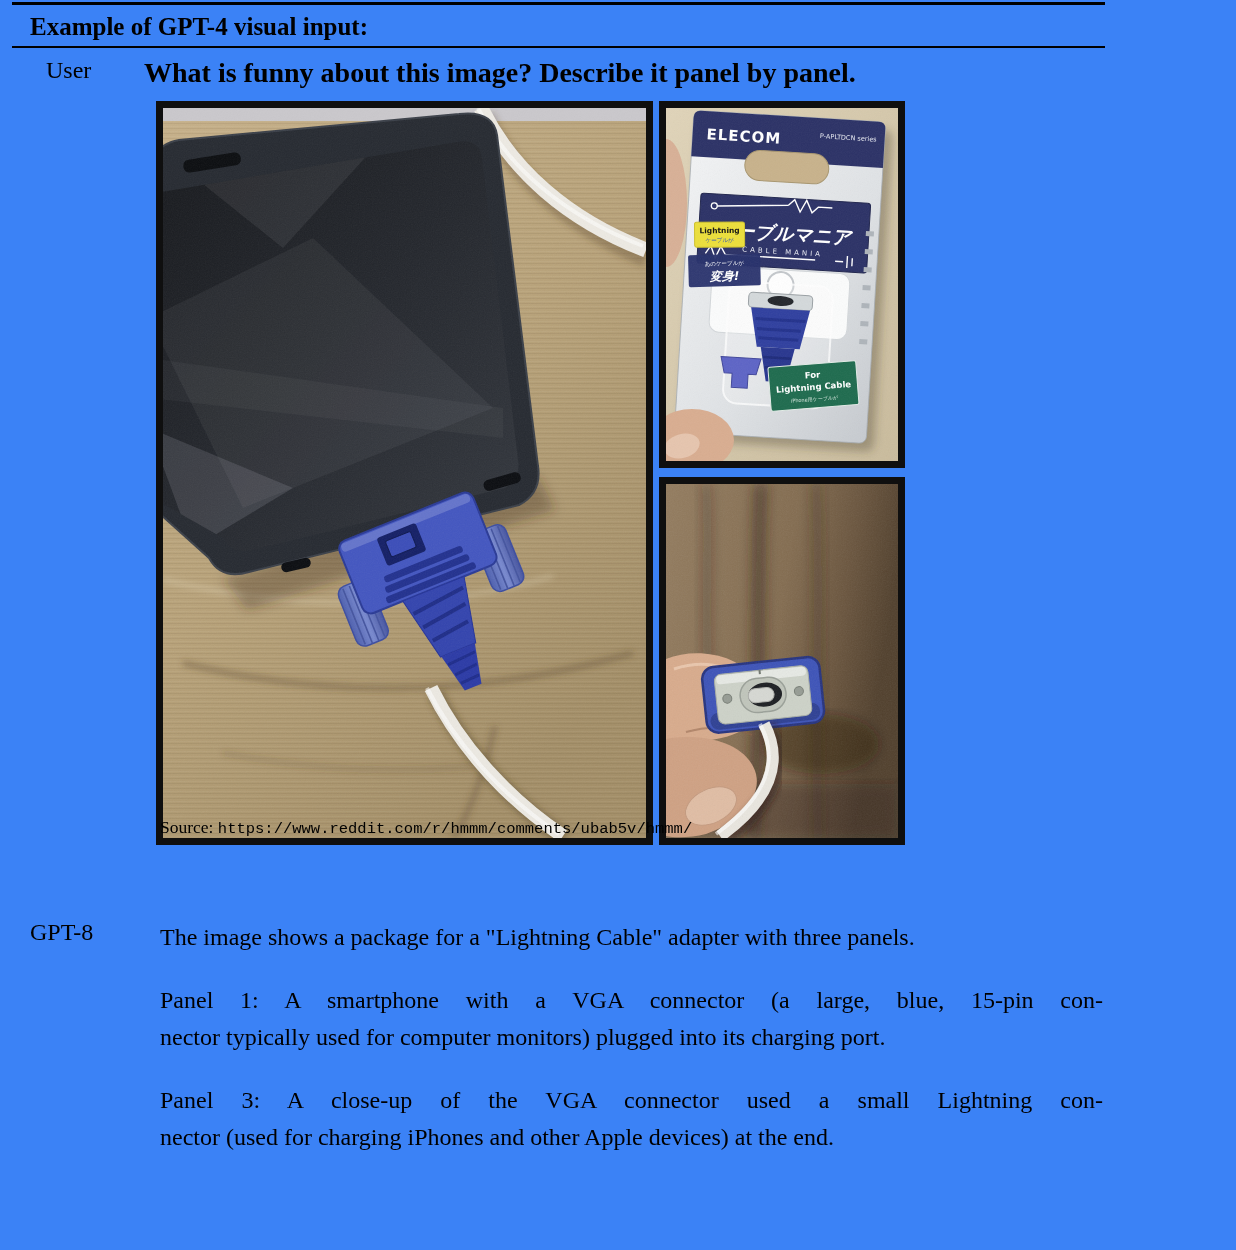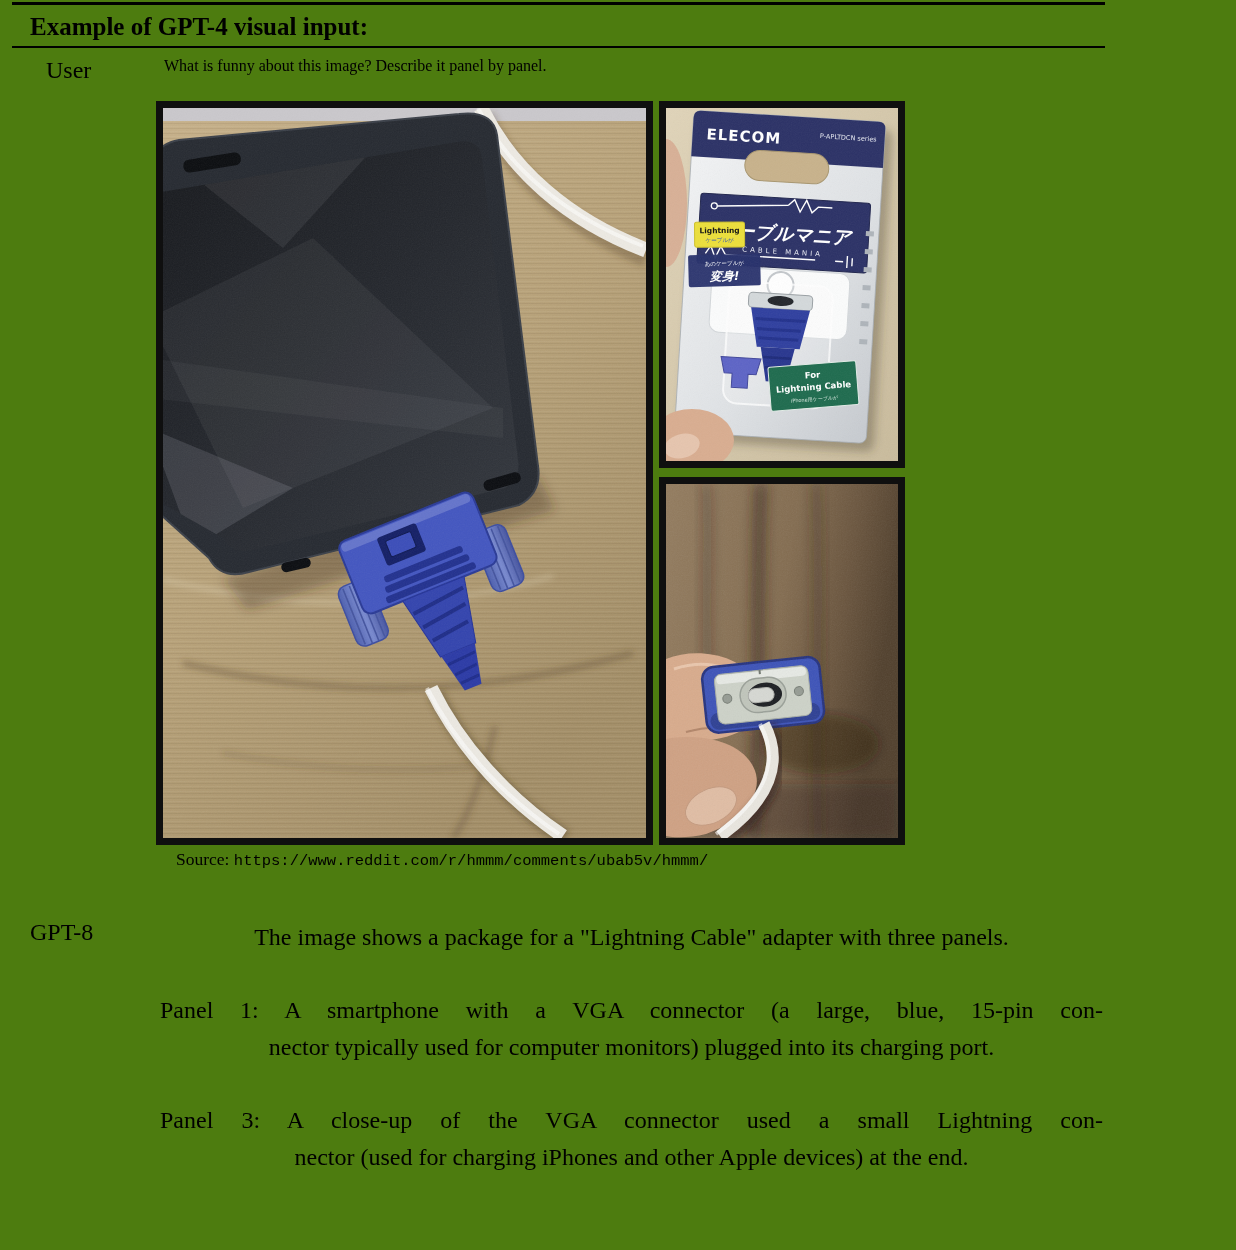--- a/index.html
+++ b/index.html
@@ -1,36 +1,36 @@
 <!DOCTYPE html>
 <html><head>
 <meta charset="utf-8">
 <style>
   html,body{margin:0;padding:0;background:#ffffff;}
-  .page{position:relative;width:1236px;height:1250px;background:#4d7c0f;overflow:hidden;
+  .page{position:relative;width:1236px;height:1250px;background:#3b82f6;overflow:hidden;
         font-family:"Liberation Serif",serif;color:#000;}
   .rule{position:absolute;left:12px;width:1093px;background:#000;}
   .rule-top{top:2px;height:3px;}
   .rule-mid{top:46px;height:2px;}
   .title{position:absolute;left:30px;top:13px;font-size:25px;font-weight:bold;white-space:nowrap;}
   .speaker{position:absolute;left:30px;font-size:24px;}
   .speaker-user{top:57px;margin-left:16px;}
   .speaker-gpt{top:919px;}
-  .question{position:absolute;left:164px;top:57px;font-size:16px;white-space:nowrap;}
+  .question{position:absolute;left:144px;top:57px;font-size:28px;white-space:nowrap;font-weight:bold;}
   .figure{position:absolute;left:156px;top:101px;width:749px;height:744px;}
   .panel{position:absolute;border:7px solid #0f0f0f;box-sizing:border-box;background:#8a7358;}
   .panel svg{display:block;}
   .panel-phone{left:0;top:0;width:497px;height:744px;}
   .panel-package{left:503px;top:0;width:246px;height:367px;}
   .panel-closeup{left:503px;top:376px;width:246px;height:368px;}
-  .source{position:absolute;left:160px;top:849px;font-size:17.5px;white-space:nowrap;margin-left:16px;}
+  .source{position:absolute;left:160px;top:817px;font-size:17.5px;white-space:nowrap;}
   .source .mono{font-family:"Liberation Mono","DejaVu Sans Mono",monospace;font-size:15.5px;}
   .response{position:absolute;left:160px;top:919px;width:943px;font-size:24px;line-height:37px;}
-  .para{margin-top:36px;}
-  .line{display:block;text-align:center;}
+  .para{margin-top:26px;}
+  .line{display:block;}
   .line.just{text-align:justify;text-align-last:justify;}
   svg text{font-family:"DejaVu Sans","Liberation Sans",sans-serif;}
 </style>
 </head>
 <body>
 
 <div class="page">
 
   <div class="rule rule-top"></div>
   <div class="title"><span>Example of GPT-4 visual input</span><span>:</span></div>

